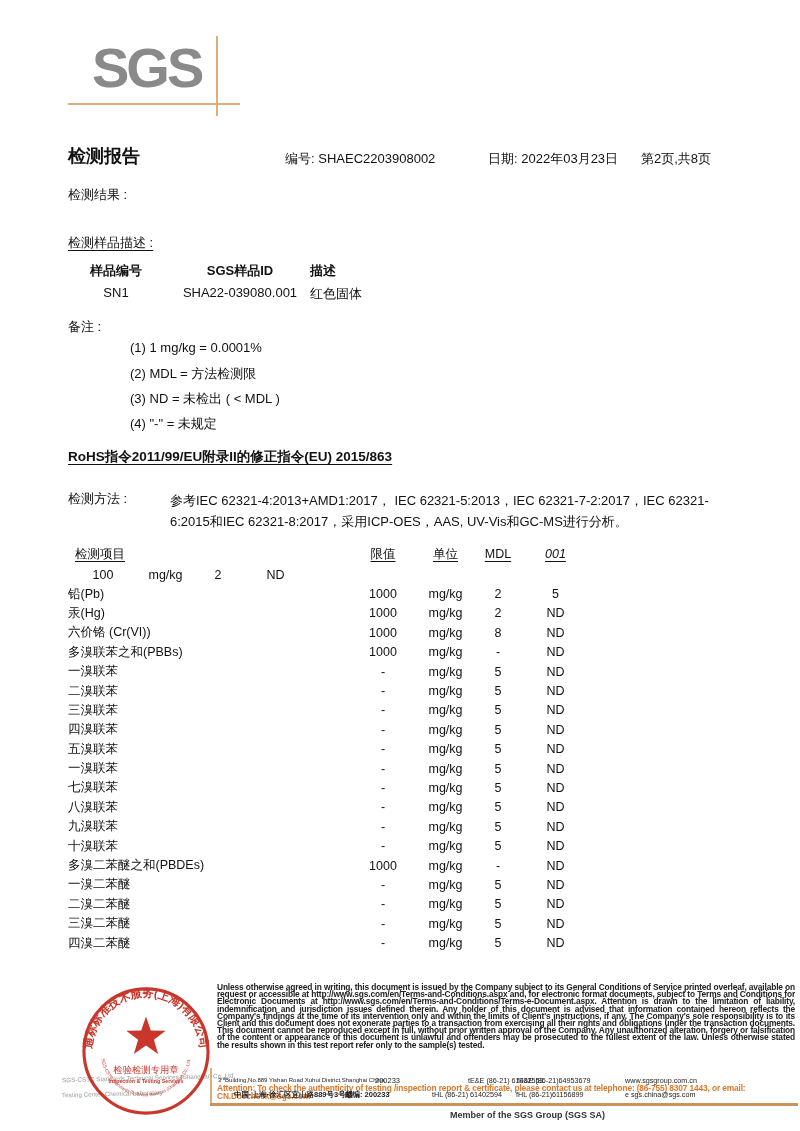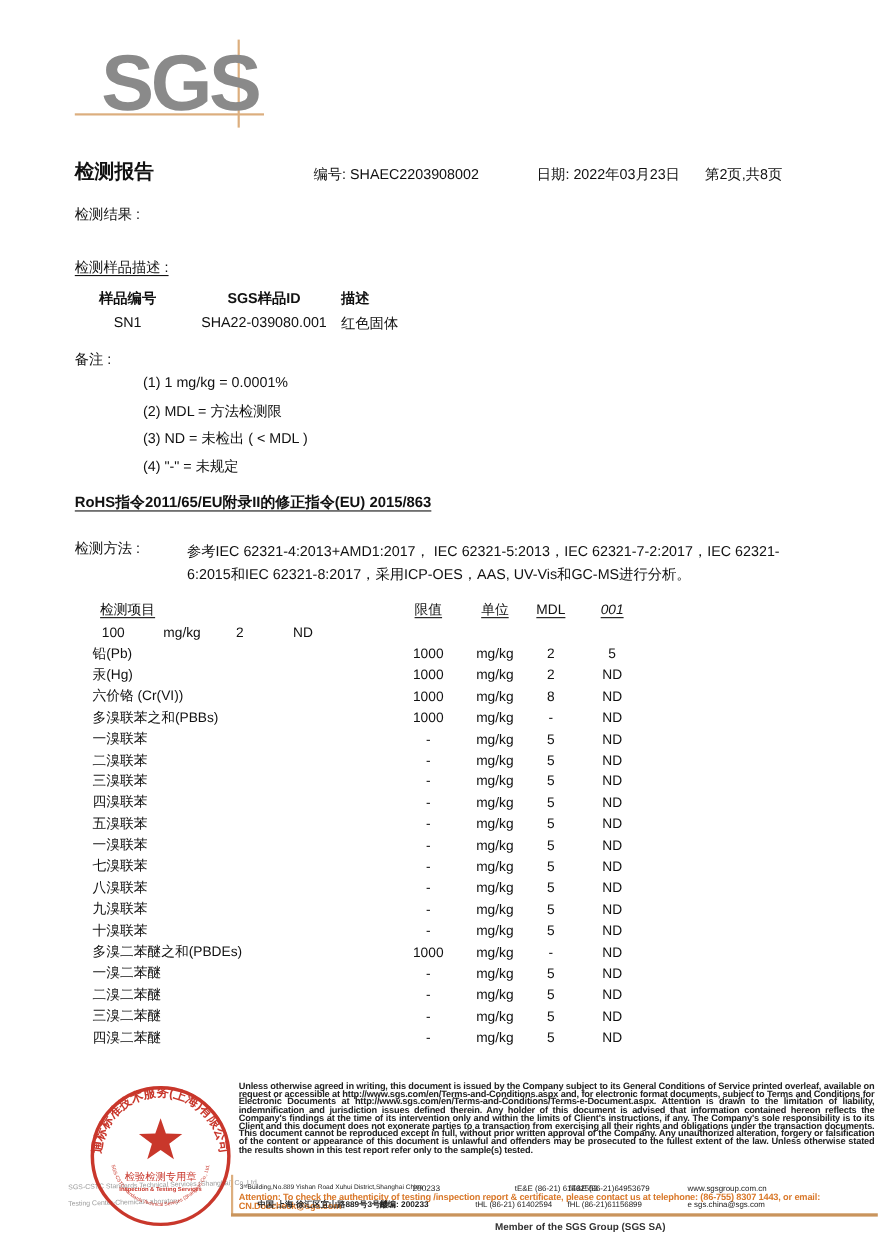--- a/index.html
+++ b/index.html
@@ -3,21 +3,21 @@
 <meta charset="utf-8">
 <style>
   html,body{margin:0;padding:0;background:#e8e8e8;}
   #page{
     position:relative;width:800px;height:1131px;background:#ffffff;
     font-family:"Liberation Sans","DejaVu Sans",sans-serif;color:#111;
     overflow:hidden;margin:0 auto;
   }
   .abs{position:absolute;}
   
-  #logo-text{left:92px;top:40px;font-size:72px;font-weight:bold;color:#8a8a8a;letter-spacing:-3px;line-height:1;}
+  #logo-text{left:92px;top:40px;font-size:56px;font-weight:bold;color:#8a8a8a;letter-spacing:-3px;line-height:1;}
   #logo-hline{left:68px;top:103px;width:172px;height:2px;background:#dcae7e;}
   #logo-vline{left:216px;top:36px;width:2px;height:80px;background:#dcae7e;}
   #report-title{left:68px;top:144px;font-size:18px;font-weight:bold;}
   .hmeta{top:150px;font-size:13px;}
   #report-no{left:285px;}
   #report-date{left:488px;}
   #page-info{left:641px;}
   
   .sec-label{font-size:13px;}
   #results-heading{left:68px;top:186px;}
@@ -32,21 +32,21 @@
   #st-d2{left:178px;width:124px;}
   #st-d3{left:310px;}
   #notes-heading{left:68px;top:318px;}
   .note{left:130px;font-size:13px;}
   #rohs-title{left:68px;top:448px;font-size:13.5px;font-weight:bold;text-decoration:underline;text-underline-offset:3px;}
   #method-label{left:68px;top:490px;}
   #method-text{left:170px;top:490px;width:545px;font-size:13px;line-height:21px;}
   
   #rtable{left:68px;top:543px;width:520px;font-size:12.5px;}
   .trow{display:flex;height:19.4px;align-items:center;}
-  .c-item{width:280px;text-align:left;margin-left:16px;}
+  .c-item{width:280px;text-align:left;}
   .c-limit{width:70px;text-align:center;}
   .c-unit{width:55px;text-align:center;}
   .c-mdl{width:50px;text-align:center;}
   .c-val{width:65px;text-align:center;}
   .thead{height:22px;}
   .thead span{text-decoration:underline;text-underline-offset:3px;}
   .thead .c-item{padding-left:7px;width:273px;}
   .thead .c-val{font-style:italic;}
   
   #legal-text{left:217px;top:984px;width:578px;font-size:8.4px;line-height:7.2px;text-align:justify;font-weight:600;color:#222;letter-spacing:-0.15px;}
@@ -98,21 +98,21 @@
   <div class="abs st-d ctr" id="st-d1">SN1</div>
   <div class="abs st-d ctr" id="st-d2">SHA22-039080.001</div>
   <div class="abs st-d" id="st-d3">红色固体</div>
 
   <div class="abs sec-label" id="notes-heading">备注 :</div>
   <div class="abs note" style="top:340px;">(1) 1 mg/kg = 0.0001%</div>
   <div class="abs note" style="top:365px;">(2) MDL = 方法检测限</div>
   <div class="abs note" style="top:390px;">(3) ND = 未检出 ( &lt; MDL )</div>
   <div class="abs note" style="top:415px;">(4) "-" = 未规定</div>
 
-  <div class="abs" id="rohs-title">RoHS指令2011/65/EU附录II的修正指令(EU) 2015/863</div>
+  <div class="abs" id="rohs-title">RoHS指令2011/99/EU附录II的修正指令(EU) 2015/863</div>
   <div class="abs sec-label" id="method-label">检测方法 :</div>
   <div class="abs" id="method-text">参考IEC 62321-4:2013+AMD1:2017， IEC 62321-5:2013，IEC 62321-7-2:2017，IEC 62321-6:2015和IEC 62321-8:2017，采用ICP-OES，AAS, UV-Vis和GC-MS进行分析。</div>
 
   <div class="abs" id="rtable">
     <div class="trow thead">
       <span class="c-item">检测项目</span>
       <span class="c-limit">限值</span>
       <span class="c-unit">单位</span>
       <span class="c-mdl">MDL</span>
       <span class="c-val">001</span>

